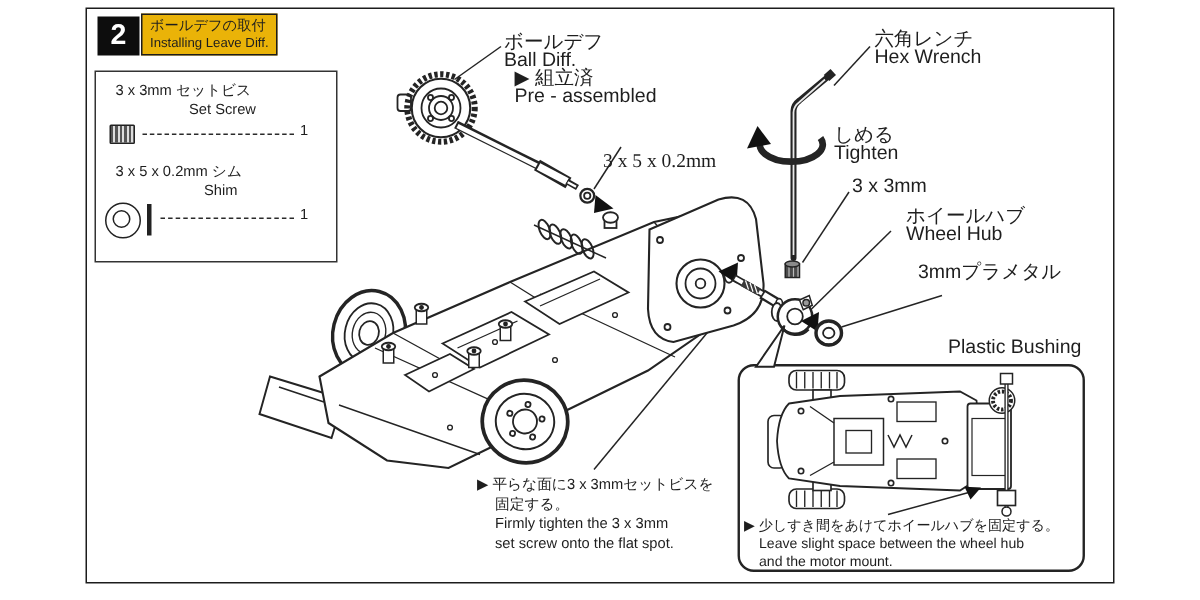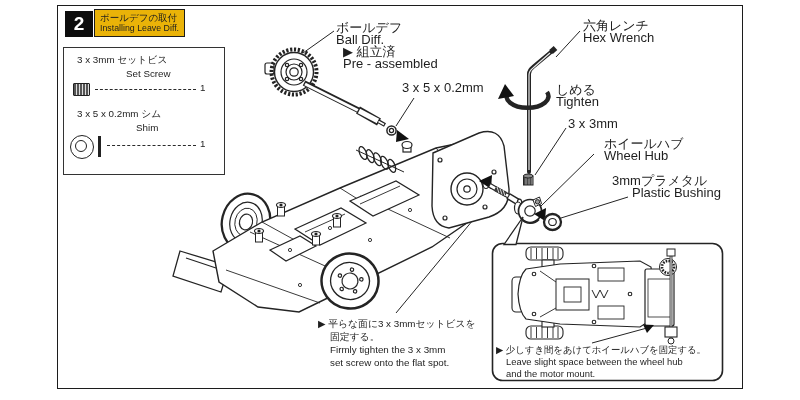--- a/index.html
+++ b/index.html
@@ -279,42 +279,42 @@
     </g>
   </svg>
 
   <div class="lbl" style="left:336px;top:22px;">
     <div>ボールデフ</div>
     <div>Ball Diff.</div>
     <div class="ind">▶ 組立済</div>
     <div class="ind">Pre - assembled</div>
   </div>
 
-  <div class="lbl" style="left:402px;top:82px;">3 x 5 x 0.2mm</div>
+  <div class="lbl" style="left:402px;top:101px;font-family:Liberation Serif, serif;">3 x 5 x 0.2mm</div>
 
   <div class="lbl" style="left:583px;top:20px;">
     <div>六角レンチ</div>
     <div>Hex Wrench</div>
   </div>
 
   <div class="lbl" style="left:556px;top:84px;">
     <div>しめる</div>
     <div>Tighten</div>
   </div>
 
   <div class="lbl" style="left:568px;top:118px;">3 x 3mm</div>
 
   <div class="lbl" style="left:604px;top:138px;">
     <div>ホイールハブ</div>
     <div>Wheel Hub</div>
   </div>
 
   <div class="lbl" style="left:612px;top:175px;">
     <div>3mmプラメタル</div>
-    <div style="padding-left:20px;">Plastic Bushing</div>
+    <div style="padding-left:20px;margin-top:38px;">Plastic Bushing</div>
   </div>
 
   <div class="note" style="left:284px;top:317px;margin-left:34px;">
     <div>▶ 平らな面に3 x 3mmセットビスを</div>
     <div class="ind">固定する。</div>
     <div class="ind">Firmly tighten the 3 x 3mm</div>
     <div class="ind">set screw onto the flat spot.</div>
   </div>
 
   <div class="note" style="left:496px;top:344px;font-size:9.4px;line-height:12px;">

